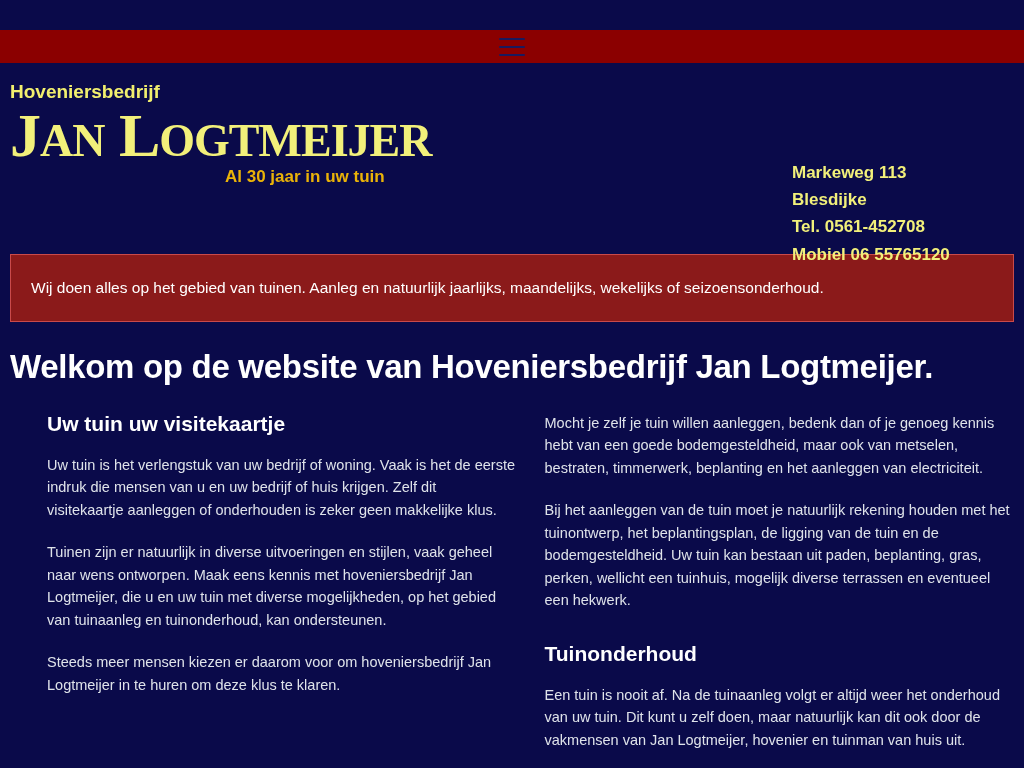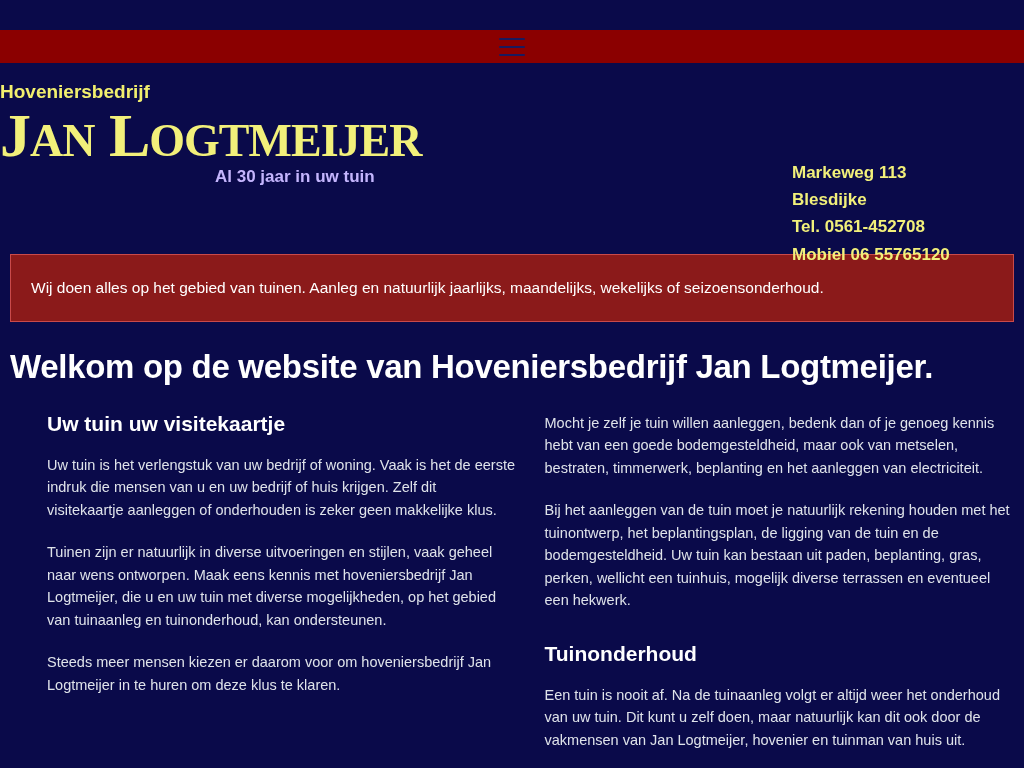--- a/index.html
+++ b/index.html
@@ -42,20 +42,21 @@
   .hamburger span:nth-child(1) { width: 26px; }
   .hamburger span:nth-child(2) { width: 26px; }
   .hamburger span:nth-child(3) { width: 26px; }
 
   .header {
     position: relative;
     padding: 18px 0 10px 0;
     min-height: 175px;
   }
   .brand {
+    padding-left: 10px;
   }
   .brand-sub {
     color: #f2ef6e;
     font-size: 19px;
     font-weight: bold;
     line-height: 1.2;
     margin: 0 0 2px 0;
   }
   .brand-name {
     color: #f2f07a;
@@ -64,21 +65,21 @@
     font-size: 62px;
     line-height: 0.95;
     letter-spacing: -1px;
     margin: 0;
     white-space: nowrap;
   }
   .brand-name .small-caps {
     font-size: 46px;
   }
   .brand-tag {
-    color: #c4b5fd;
+    color: #eab308;
     font-size: 17px;
     font-weight: bold;
     margin: 2px 0 0 215px;
   }
   .contact {
     position: absolute;
     right: 32px;
     top: 96px;
     width: 200px;
     color: #f2f07a;

